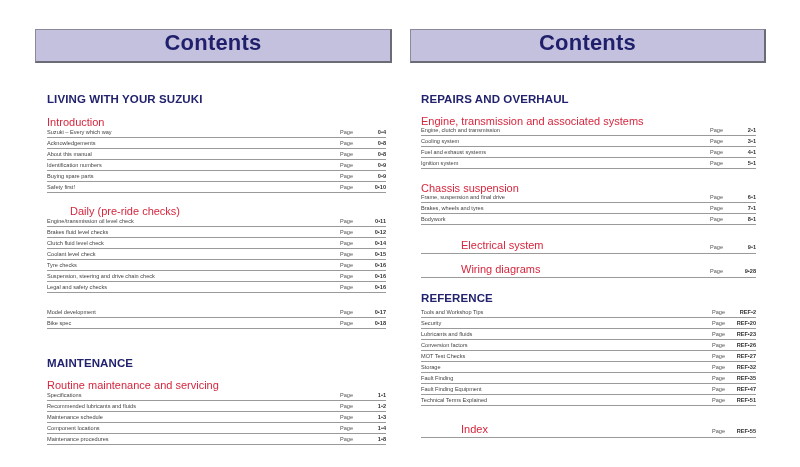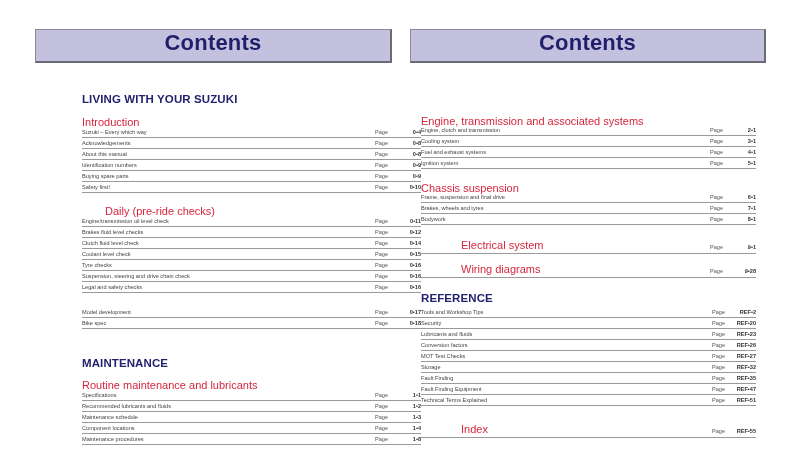--- a/index.html
+++ b/index.html
@@ -61,21 +61,21 @@
   .big-row.ref .num { width: 26px; }
 </style>
 </head>
 <body>
 
 <div class="page page-left">
   <div class="title-box">
     <span>Contents</span>
   </div>
 
-  <div class="col" style="top:0; height:377px;margin-left:35px;">
+  <div class="col" style="top:0; height:377px;">
     <div class="part-heading" style="top:93px;">LIVING WITH YOUR SUZUKI</div>
 
     <div class="sub-heading" style="top:116px;">Introduction</div>
     <div class="rows" style="top:127px;">
       <div class="row">
           <span class="label">Suzuki – Every which way</span>
           <span class="pg">Page</span>
           <span class="num">0•4</span>
         </div>
       <div class="row">
@@ -152,21 +152,21 @@
         </div>
       <div class="row">
           <span class="label">Bike spec</span>
           <span class="pg">Page</span>
           <span class="num">0•18</span>
         </div>
     </div>
 
     <div class="part-heading" style="top:357px;">MAINTENANCE</div>
 
-    <div class="sub-heading" style="top:379px;">Routine maintenance and lubricants</div>
+    <div class="sub-heading" style="top:379px;">Routine maintenance and servicing</div>
     <div class="rows" style="top:390px;">
       <div class="row">
           <span class="label">Specifications</span>
           <span class="pg">Page</span>
           <span class="num">1•1</span>
         </div>
       <div class="row">
           <span class="label">Recommended lubricants and fluids</span>
           <span class="pg">Page</span>
           <span class="num">1•2</span>
@@ -189,20 +189,21 @@
     </div>
   </div>
 </div>
 
 <div class="page page-right">
   <div class="title-box">
     <span>Contents</span>
   </div>
 
   <div class="col" style="top:0; height:467px;">
+    <div class="part-heading" style="top:93px;">REPAIRS AND OVERHAUL</div>
 
     <div class="sub-heading" style="top:115px;">Engine, transmission and associated systems</div>
     <div class="rows" style="top:125px;">
       <div class="row">
           <span class="label">Engine, clutch and transmission</span>
           <span class="pg">Page</span>
           <span class="num">2•1</span>
         </div>
       <div class="row">
           <span class="label">Cooling system</span>

